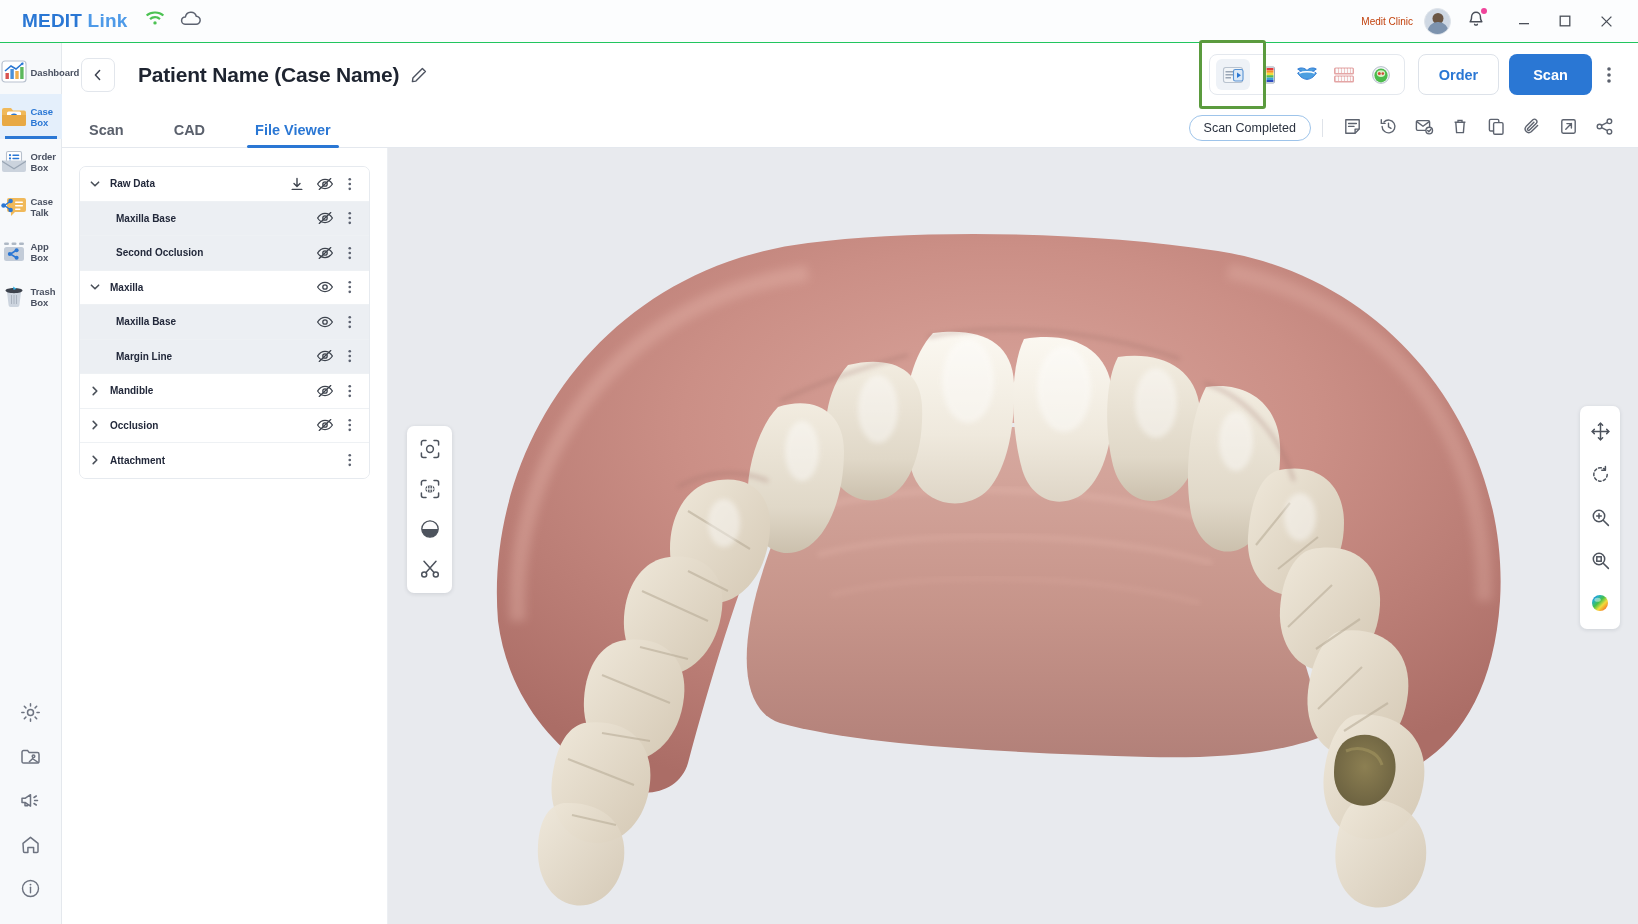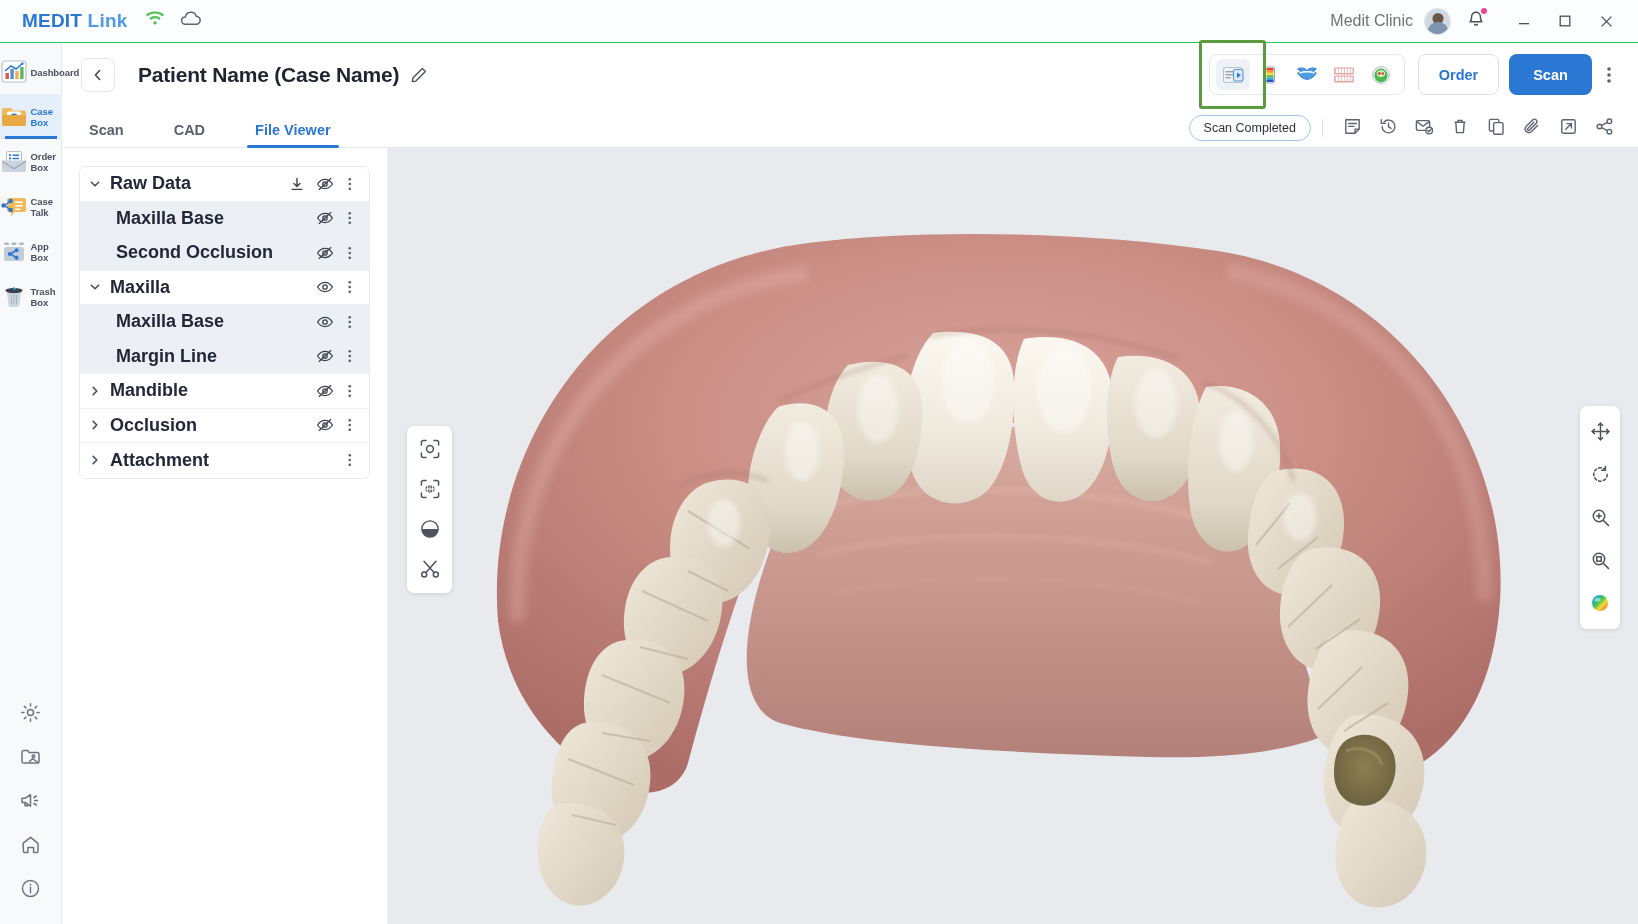--- a/index.html
+++ b/index.html
@@ -13,21 +13,21 @@
   
   .titlebar {
     height: 43px; flex: 0 0 43px; display: flex; align-items: center;
     background: #fcfdfe; border-bottom: 1px solid #22c55e; padding: 0 14px 0 22px;
   }
   .brand { font-size: 19px; font-weight: 700; letter-spacing: .2px; }
   .brand .b1 { color: #2a77d4; }
   .brand .b2 { color: #4e9ae8; font-weight: 600; }
   .tb-icons { display: flex; align-items: center; gap: 14px; margin-left: 18px; }
   .tb-spacer { flex: 1; }
-  .clinic-name { font-size: 16px; color: #737373; margin-right: 11px; }
+  .clinic-name { font-size: 10px; color: #c2410c; margin-right: 11px; }
   .avatar {
     width: 27px; height: 27px; border-radius: 50%; overflow: hidden;
     background: #cfd8e3; border: 1px solid #dfe4ea; position: relative;
   }
   .avatar .head { position: absolute; left: 50%; top: 4px; width: 11px; height: 11px;
     transform: translateX(-50%); border-radius: 50%; background: #6b5644; }
   .avatar .body { position: absolute; left: 50%; bottom: 0; width: 21px; height: 12px;
     transform: translateX(-50%); border-radius: 10px 10px 0 0; background: #7d93ae; }
   .bell-wrap { position: relative; margin-left: 15px; margin-right: 6px; }
   .bell-dot { position: absolute; right: -1px; top: -1px; width: 6px; height: 6px;
@@ -124,21 +124,21 @@
   .tree { border: 1px solid #e6eaef; border-radius: 7px; overflow: hidden; background: #fff; }
   .trow {
     height: 34.5px; display: flex; align-items: center; padding-right: 8px;
     border-bottom: 1px solid #eef1f4; cursor: default;
   }
   .trow:last-child { border-bottom: none; }
   .trow.child { background: #eceff3; }
   .trow.group { background: #ffffff; }
   .tcaret { width: 30px; display: flex; align-items: center; justify-content: center;
     color: #4a5059; flex: 0 0 30px; }
-  .tname { font-size: 18px; font-weight: 700; color: #22283a; }
+  .tname { font-size: 10px; font-weight: 700; color: #22283a; }
   .trow.child .tname { padding-left: 6px; }
   .tspacer { flex: 1; }
   .ticon { width: 28px; height: 28px; display: flex; align-items: center;
     justify-content: center; color: #3d434d; }
   .ticon.kebab { width: 22px; color: #5c6270; }
 
   
   .viewport { flex: 1; position: relative; background: #e8eaee; overflow: hidden; }
 
   .left-tools {

